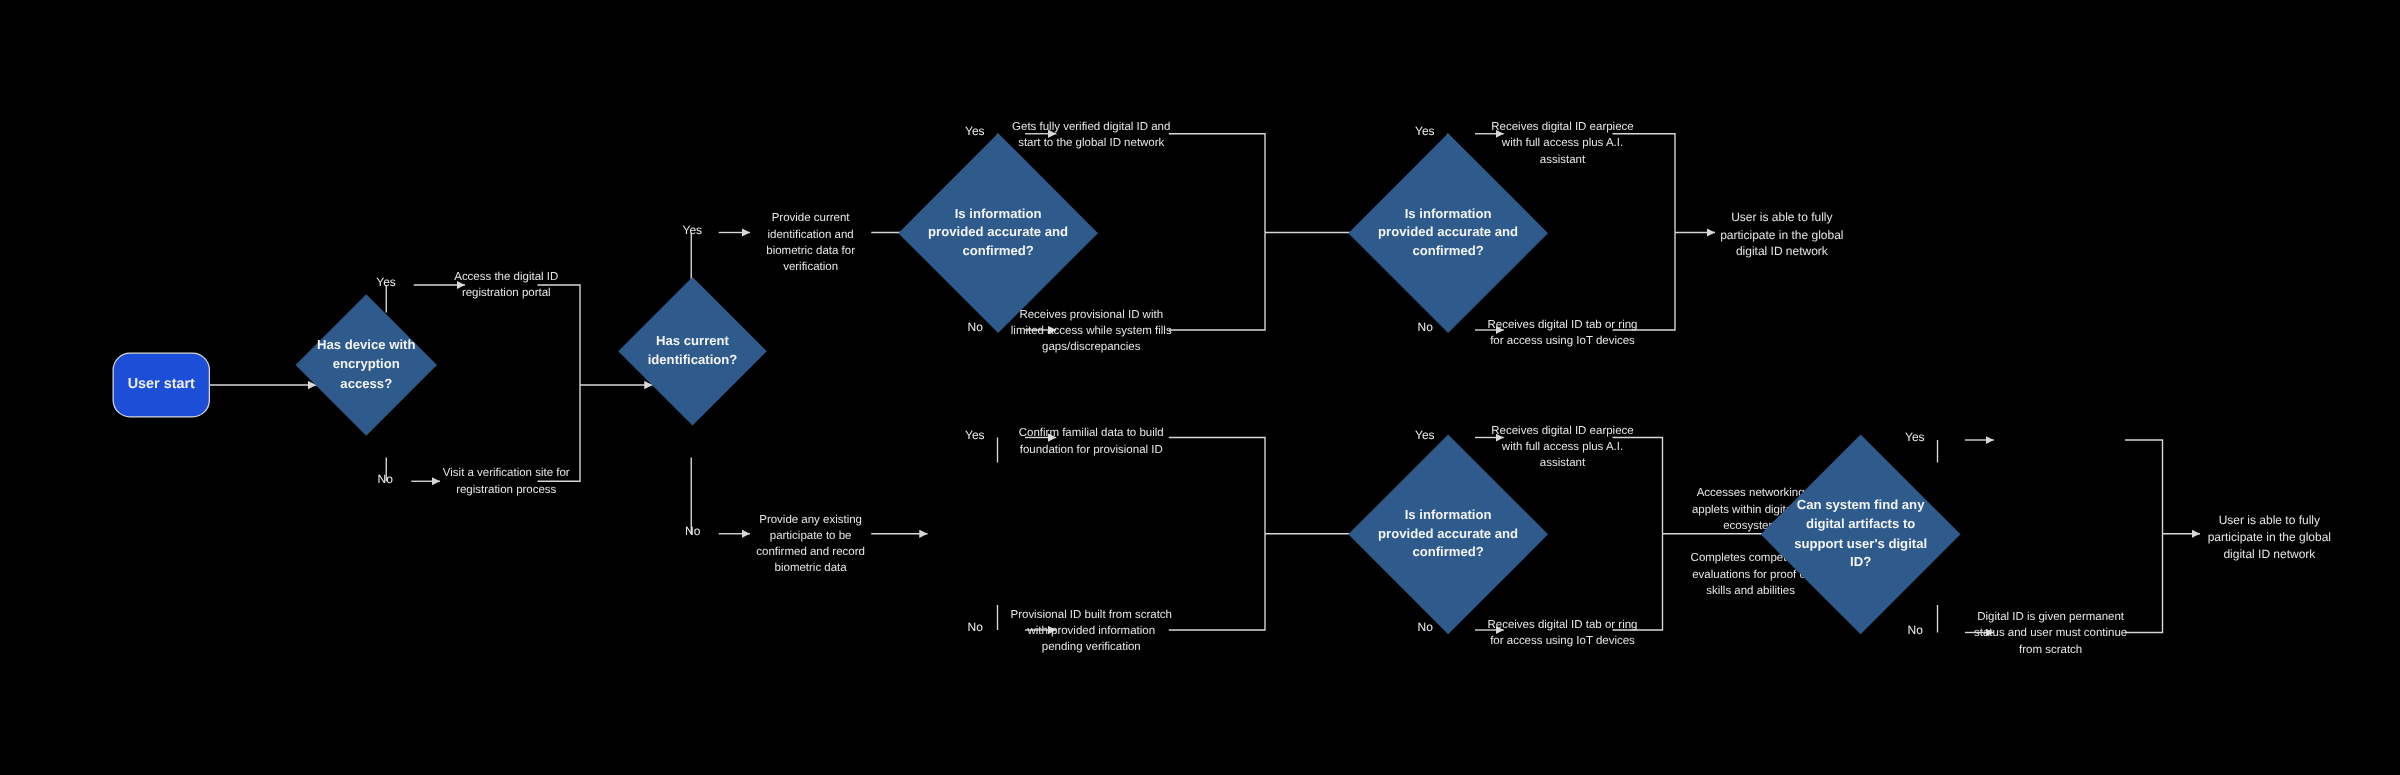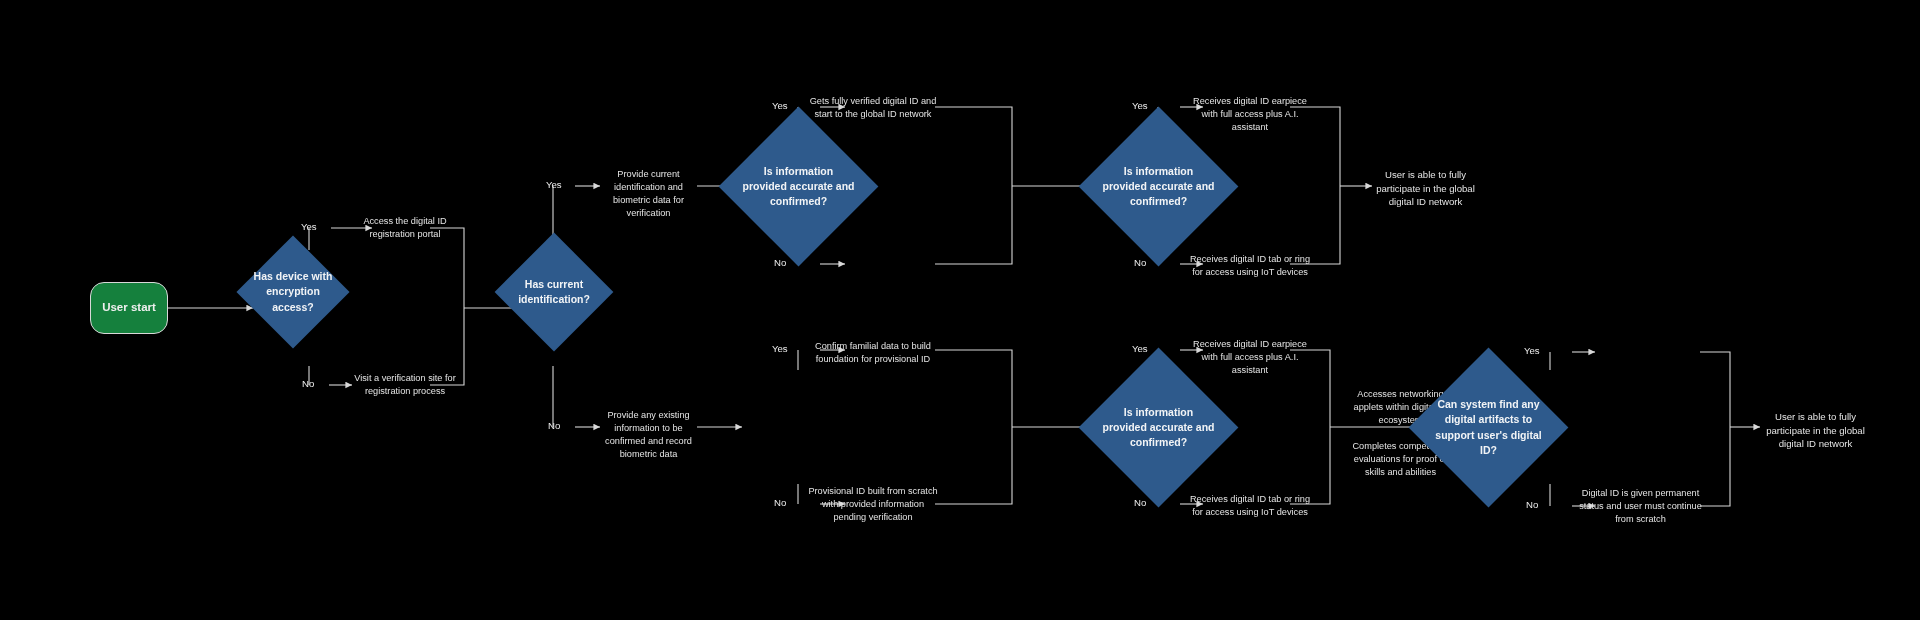--- a/index.html
+++ b/index.html
@@ -12,21 +12,21 @@
   }
   #canvas{position:absolute;inset:0;width:1920px;height:620px;}
   svg.edges{position:absolute;left:0;top:0;width:1920px;height:620px;pointer-events:none;}
 
   .node{position:absolute;box-sizing:border-box;font-weight:bold;}
 
   
   .terminator{
     border:1.3px solid #d8d8d8;
     border-radius:14px;
-    background:#15803d;
+    background:#1d4ed8;
     display:flex;align-items:center;justify-content:center;
     text-align:center;
     font-size:11.5px;
     color:#efefef;
     line-height:1.35;
   }
 
   
   .diamond{
     display:flex;align-items:center;justify-content:center;
@@ -160,38 +160,39 @@
   <div class="node diamond" style="left:253px;top:252px;width:80px;height:80px;">
     <div class="shape"></div>
     <div class="dlabel">Has device with encryption access?</div>
   </div>
   <div class="elabel" style="left:301px;top:221px;">Yes</div>
   <div class="elabel" style="left:302px;top:378px;">No</div>
 
   <div class="ptext" style="left:350px;top:215px;width:110px;">Access the digital ID registration portal</div>
   <div class="ptext" style="left:350px;top:372px;width:110px;">Visit a verification site for registration process</div>
 
-  <div class="node diamond" style="left:512px;top:250px;width:84px;height:84px;">
+  <div class="node diamond" style="left:512px;top:239px;width:84px;height:84px;">
     <div class="shape"></div>
     <div class="dlabel">Has current identification?</div>
   </div>
   <div class="elabel" style="left:546px;top:179px;">Yes</div>
   <div class="elabel" style="left:548px;top:420px;">No</div>
 
   <div class="ptext" style="left:596px;top:168px;width:105px;">Provide current identification and biometric data for verification</div>
-  <div class="ptext" style="left:596px;top:409px;width:105px;">Provide any existing information to be confirmed and record biometric data</div>
+  <div class="ptext" style="left:596px;top:409px;width:105px;">Provide any existing participate to be confirmed and record biometric data</div>
 
   <div class="node diamond" style="left:742px;top:130px;width:113px;height:113px;">
     <div class="shape"></div>
     <div class="dlabel">Is information provided accurate and confirmed?</div>
   </div>
   <div class="elabel" style="left:772px;top:100px;">Yes</div>
   <div class="elabel" style="left:774px;top:257px;">No</div>
 
   <div class="ptext" style="left:808px;top:95px;width:130px;">Gets fully verified digital ID and start to the global ID network</div>
+  <div class="ptext" style="left:808px;top:245px;width:130px;">Receives provisional ID with limited access while system fills gaps/discrepancies</div>
 
   <div class="elabel" style="left:772px;top:343px;">Yes</div>
   <div class="elabel" style="left:774px;top:497px;">No</div>
 
   <div class="ptext" style="left:808px;top:340px;width:130px;">Confirm familial data to build foundation for provisional ID</div>
   <div class="ptext" style="left:808px;top:485px;width:130px;">Provisional ID built from scratch with provided information pending verification</div>
 
   <div class="node diamond" style="left:1102px;top:130px;width:113px;height:113px;">
     <div class="shape"></div>
     <div class="dlabel">Is information provided accurate and confirmed?</div>

